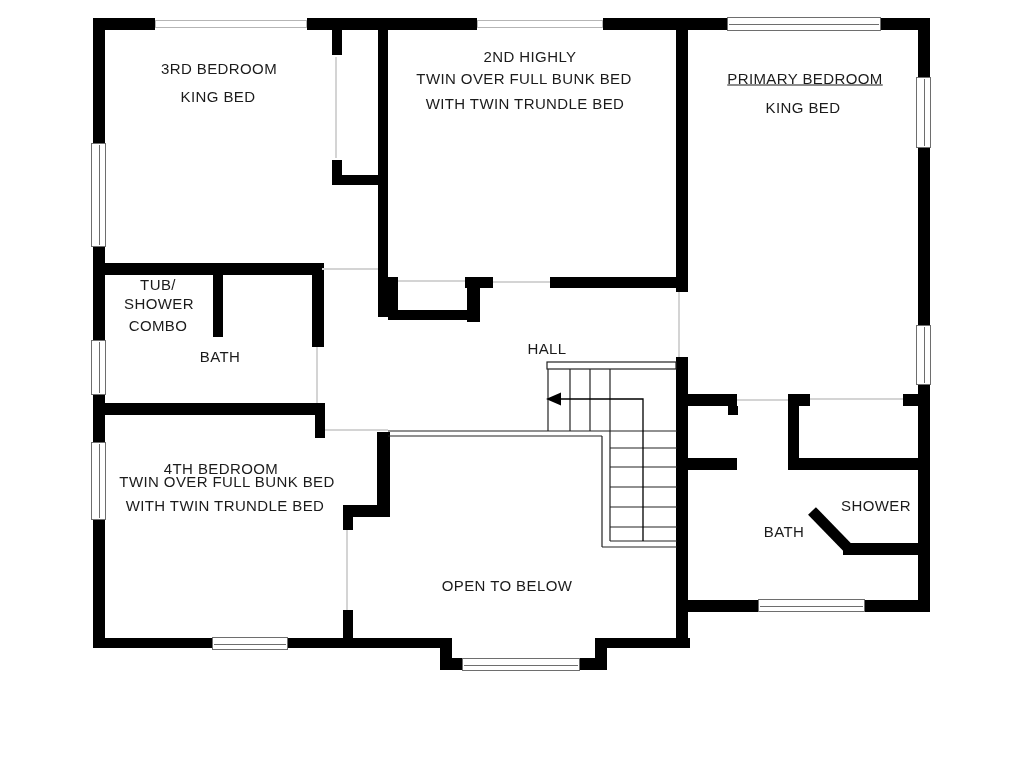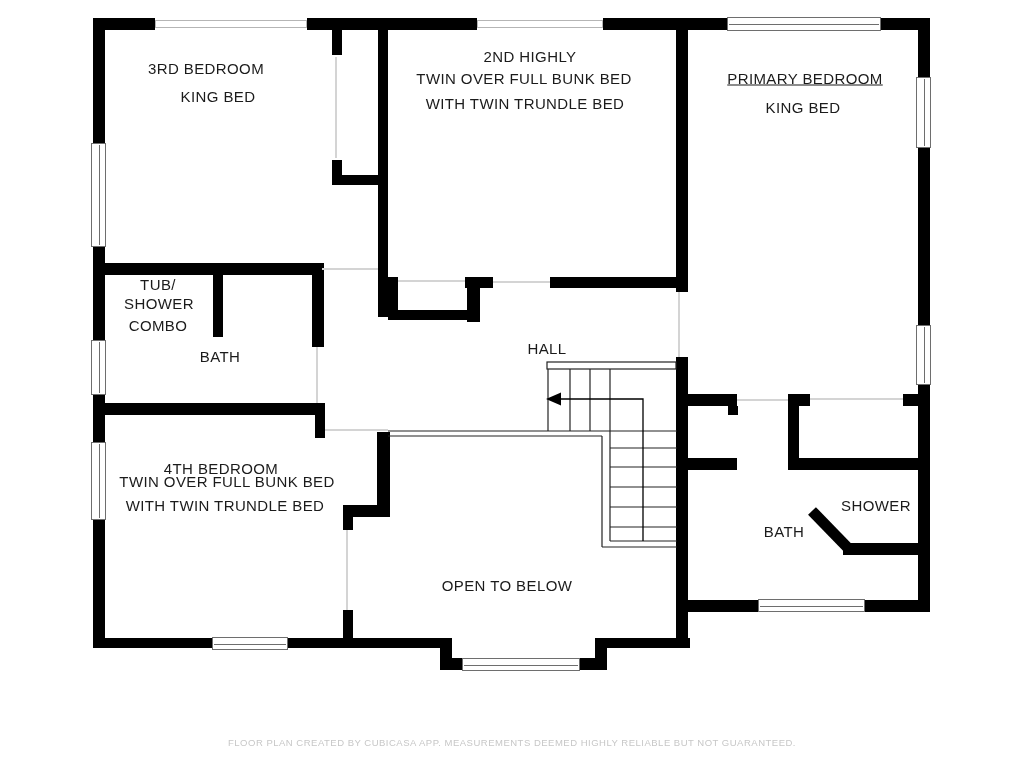--- a/index.html
+++ b/index.html
@@ -129,21 +129,21 @@
       <line x1="610" y1="467" x2="677" y2="467"></line>
       <line x1="610" y1="487" x2="677" y2="487"></line>
       <line x1="610" y1="507" x2="677" y2="507"></line>
       <line x1="610" y1="527" x2="677" y2="527"></line>
       <polyline points="557,399 643,399 643,541" stroke="#000000" stroke-width="1.3"></polyline>
     </g>
     <polygon points="546,399 561,392.5 561,405.5" fill="#000000"></polygon>
     <line x1="812" y1="511" x2="847" y2="547" stroke="#000000" stroke-width="11"></line>
   </svg>
 
-  <div class="lbl" style="left:206px;top:68px;text-align:center;">3RD BEDROOM</div>
+  <div class="lbl" style="left:219px;top:68px;text-align:center;">3RD BEDROOM</div>
   <div class="lbl" style="left:218px;top:96px;">KING BED</div>
 
   <div class="lbl" style="left:530px;top:56px;">2ND HIGHLY</div>
   <div class="lbl" style="left:524px;top:78px;">TWIN OVER FULL BUNK BED</div>
   <div class="lbl" style="left:525px;top:103px;">WITH TWIN TRUNDLE BED</div>
 
   <div class="lbl" style="left:805px;top:78px;text-decoration:underline;">PRIMARY BEDROOM</div>
   <div class="lbl" style="left:803px;top:107px;">KING BED</div>
 
   <div class="lbl" style="left:158px;top:284px;">TUB/</div>
@@ -155,15 +155,14 @@
   <div class="lbl" style="left:221px;top:456px;margin-top:12px;">4TH BEDROOM</div>
   <div class="lbl" style="left:227px;top:481px;">TWIN OVER FULL BUNK BED</div>
   <div class="lbl" style="left:225px;top:505px;">WITH TWIN TRUNDLE BED</div>
 
   <div class="lbl" style="left:547px;top:348px;text-align:right;">HALL</div>
   <div class="lbl" style="left:507px;top:585px;">OPEN TO BELOW</div>
 
   <div class="lbl" style="left:784px;top:531px;">BATH</div>
   <div class="lbl" style="left:876px;top:505px;">SHOWER</div>
 
-  <div class="footer-note" style="left:512px;top:742px;">FLOOR PLAN CREATED BY CUBICASA APP. MEASUREMENTS DEEMED HIGHLY RELIABLE BUT NOT GUARANTEED.</div>
 
 </div>
 
 </body></html>

